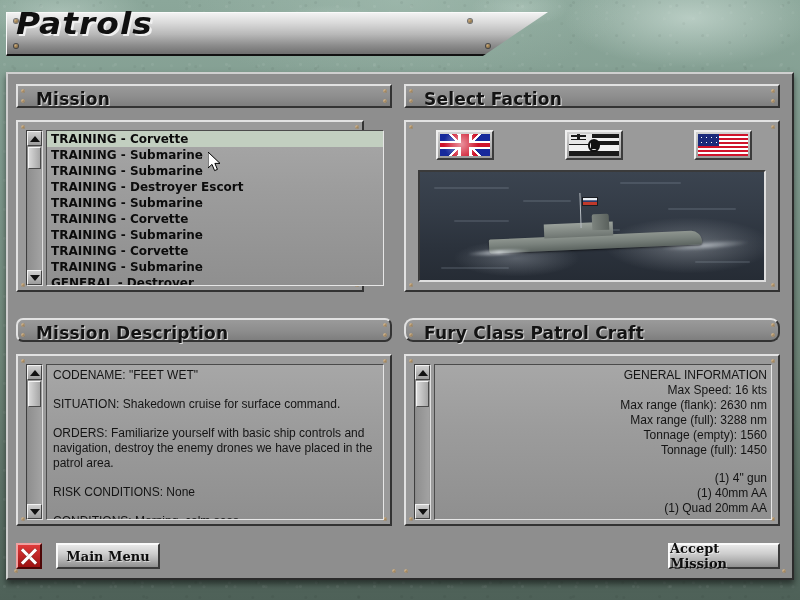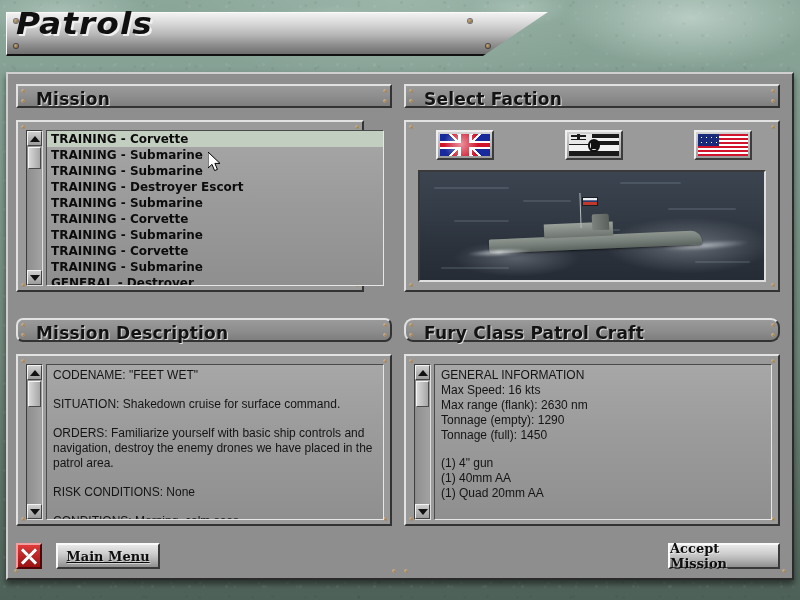--- a/index.html
+++ b/index.html
@@ -434,27 +434,28 @@
         <div class="sb-btn" style="top:0;">
           <span class="tri tri-up"></span>
         </div>
         <div class="sb-track" style="top:15px; height:124px;"></div>
         <div class="sb-thumb" style="top:16px; height:26px;"></div>
         <div class="sb-btn" style="bottom:0;">
           <span class="tri tri-dn"></span>
         </div>
       </div>
 
-      <div class="inner" style="left:28px; top:8px; width:338px; height:156px;">
+      <div class="inner" style="left:28px; top:8px; width:338px; height:156px;text-align:right;">
         <div class="spec" style="left:0;top:0;width:338px;">
           <div>GENERAL INFORMATION</div>
           <div id="specs-general">
               <div>Max Speed: 16 kts</div>
               <div>Max range (flank): 2630 nm</div>
-              <div>Tonnage (empty): 1290</div>
+              <div>Max range (full): 3288 nm</div>
+              <div>Tonnage (empty): 1560</div>
               <div>Tonnage (full): 1450</div>
             </div>
           <div class="gap"></div>
           <div id="specs-armament">
               <div>(1) 4" gun</div>
               <div>(1) 40mm AA</div>
               <div>(1) Quad 20mm AA</div>
             </div>
         </div>
       </div>
@@ -465,20 +466,20 @@
     <span class="screws"><i style="position:absolute;left:396px;bottom:5px;width:4px;height:4px;border-radius:50%;background:radial-gradient(circle at 35% 35%,#c8a87c,#5d4520);"></i></span>
     <span class="screws"><i style="position:absolute;left:6px;bottom:5px;width:4px;height:4px;border-radius:50%;background:radial-gradient(circle at 35% 35%,#c8a87c,#5d4520);"></i></span>
     <span class="screws"><i style="position:absolute;right:6px;bottom:5px;width:4px;height:4px;border-radius:50%;background:radial-gradient(circle at 35% 35%,#c8a87c,#5d4520);"></i></span>
   </div>
 
   <div id="close-button">
     <div class="bar b1"></div>
     <div class="bar b2"></div>
   </div>
 
-  <div class="btn" style="left:56px; top:543px; width:104px; height:26px;text-decoration:underline;">Main Menu</div>
+  <div class="btn" style="left:56px; top:543px; width:104px; height:26px;">Main Menu</div>
 
   <div class="btn" style="left:668px; top:543px; width:112px; height:26px;">Accept Mission</div>
 
   <svg id="cursor" viewBox="0 0 14 21">
     <polygon points="0,0 0,16 4,12.4 6.6,18.6 9.4,17.4 6.9,11.4 12,11.4" fill="#ffffff" stroke="#000000" stroke-width="1"></polygon>
   </svg>
 </div>
 
 </body></html>

